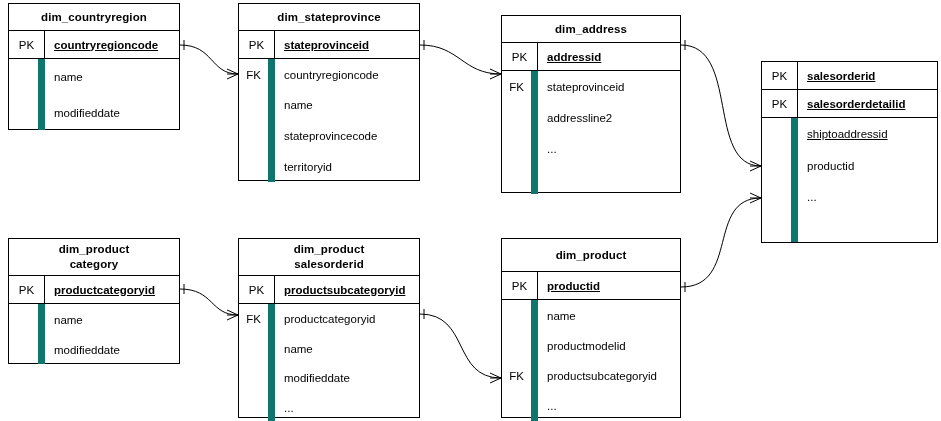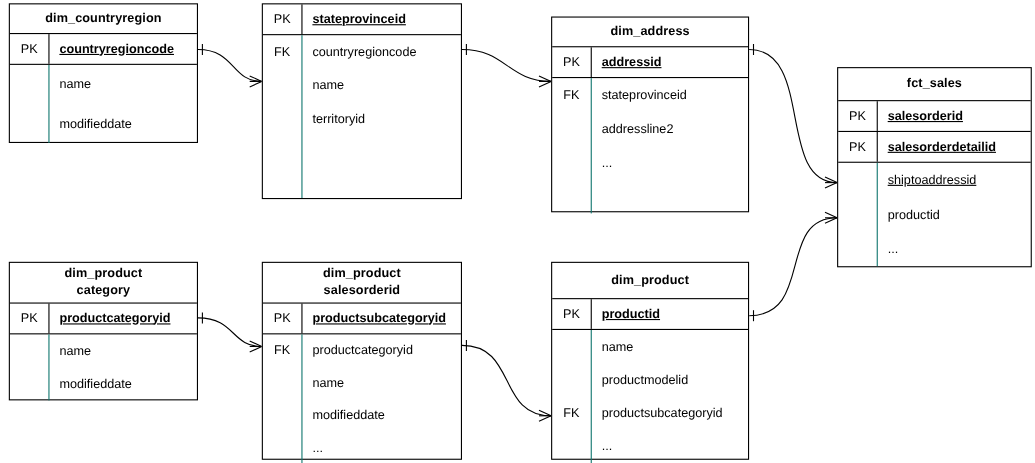--- a/index.html
+++ b/index.html
@@ -88,21 +88,21 @@
     width: 100%;
     flex: 1 1 auto;
     display: flex;
     flex-direction: row;
     align-items: stretch;
   }
   .fields-keycol {
     box-sizing: border-box;
     width: 36px;
     flex: 0 0 36px;
-    border-right: 1px solid #0f766e;
+    border-right: 7px solid #0f766e;
     display: flex;
     flex-direction: column;
   }
   .fields-namecol {
     box-sizing: border-box;
     flex: 1 1 auto;
     display: flex;
     flex-direction: column;
   }
   .keycell, .namecell {
@@ -183,36 +183,40 @@
           <div class="keycell" style="height: 36px; flex: 0 0 36px;"></div>
           <div class="keycell" style="height: 35px; flex: 0 0 35px;"></div>
         </div>
         <div class="fields-namecol">
           <div class="namecell" style="height: 36px; flex: 0 0 36px;">name</div>
           <div class="namecell" style="height: 35px; flex: 0 0 35px;">modifieddate</div>
         </div>
       </div>
     </div>
     <div class="entity" style="left: 238px; top: 3px; width: 182px; height: 178px;">
+      <div class="entity-title" style="height: 27px; flex: 0 0 27px;">
+        <div>dim_stateprovince</div>
+      </div>
       <div class="pk-row" style="height: 28px; flex: 0 0 28px;">
         <div class="pk-key">PK</div>
         <div class="pk-name">
           <span class="u">stateprovinceid</span>
         </div>
       </div>
       <div class="fields">
         <div class="fields-keycol">
           <div class="keycell" style="height: 31px; flex: 0 0 31px;">FK</div>
           <div class="keycell" style="height: 30px; flex: 0 0 30px;"></div>
           <div class="keycell" style="height: 31px; flex: 0 0 31px;"></div>
           <div class="keycell" style="height: 31px; flex: 0 0 31px;"></div>
         </div>
         <div class="fields-namecol">
           <div class="namecell" style="height: 31px; flex: 0 0 31px;">countryregioncode</div>
           <div class="namecell" style="height: 30px; flex: 0 0 30px;">name</div>
+          <div class="namecell" style="height: 31px; flex: 0 0 31px;">stateprovincecode</div>
           <div class="namecell" style="height: 31px; flex: 0 0 31px;">territoryid</div>
         </div>
       </div>
     </div>
     <div class="entity" style="left: 501px; top: 3px; width: 180px; height: 178px; margin-top: 12px;">
       <div class="entity-title" style="height: 27px; flex: 0 0 27px;">
         <div>dim_address</div>
       </div>
       <div class="pk-row" style="height: 28px; flex: 0 0 28px;">
         <div class="pk-key">PK</div>
@@ -228,23 +232,20 @@
           <div class="keycell" style="height: 31px; flex: 0 0 31px;"></div>
         </div>
         <div class="fields-namecol">
           <div class="namecell" style="height: 31px; flex: 0 0 31px;">stateprovinceid</div>
           <div class="namecell" style="height: 31px; flex: 0 0 31px;">addressline2</div>
           <div class="namecell" style="height: 31px; flex: 0 0 31px;">...</div>
         </div>
       </div>
     </div>
     <div class="entity" style="left: 761px; top: 61px; width: 177px; height: 182px;">
-      <div class="entity-title" style="height: 30px; flex: 0 0 30px;">
-        <div>fct_sales</div>
-      </div>
       <div class="pk-row" style="height: 28px; flex: 0 0 28px;">
         <div class="pk-key">PK</div>
         <div class="pk-name">
           <span class="u">salesorderid</span>
         </div>
       </div>
       <div class="pk-row" style="height: 28px; flex: 0 0 28px;">
         <div class="pk-key">PK</div>
         <div class="pk-name">
           <span class="u">salesorderdetailid</span>

